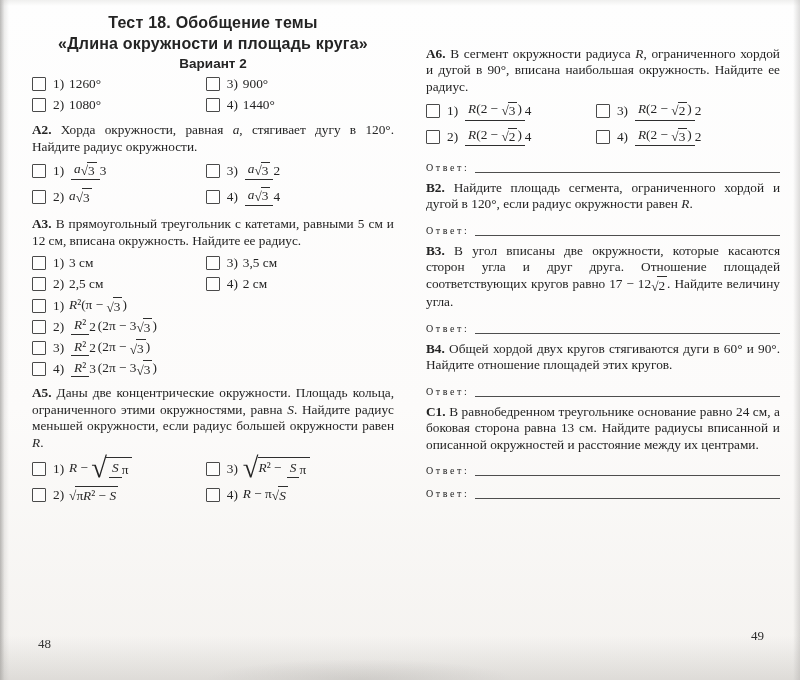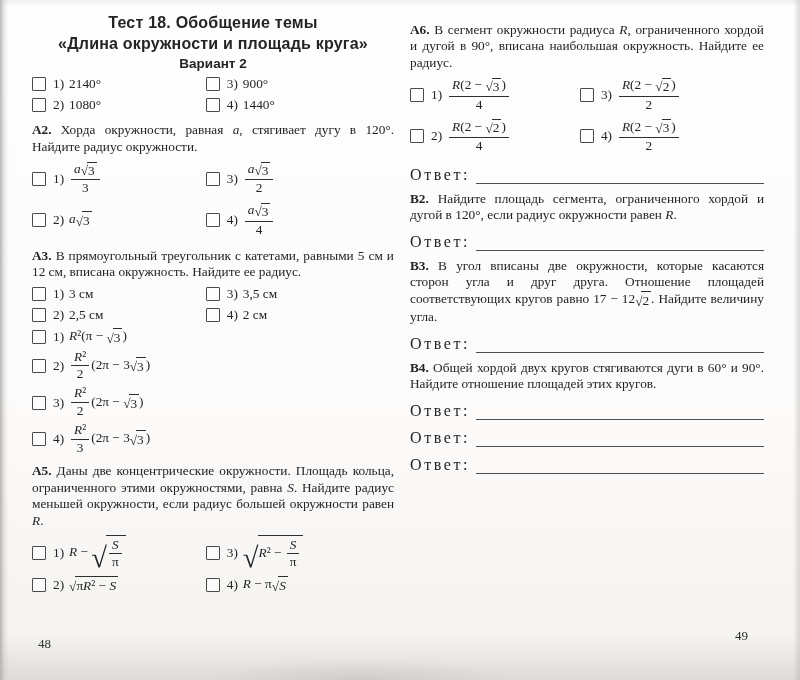--- a/index.html
+++ b/index.html
@@ -3,48 +3,48 @@
 <meta charset="utf-8">
 <style>
   html,body{margin:0;padding:0;background:#fff;}
   .sheet{
     position:relative;width:800px;height:680px;overflow:hidden;box-sizing:border-box;
     background:linear-gradient(180deg,#fefefe 0%,#fcfbfa 60%,#f4f2ef 100%);
     font-family:"Liberation Serif",serif;color:#242424;
   }
   .page{position:absolute;top:0;bottom:0;box-sizing:border-box;}
   .page.left{left:0;width:400px;padding:12px 6px 0 32px;}
-  .page.right{left:376px;width:400px;padding:15px 12px 0 34px;}
+  .page.right{left:392px;width:400px;padding:15px 12px 0 34px;margin-top:24px;}
 
   .t1,.t2{font-family:"Liberation Sans",sans-serif;font-weight:bold;font-size:16px;
           text-align:center;line-height:1.32;letter-spacing:.2px;}
   .variant{font-family:Liberation Sans, sans-serif;font-weight:bold;font-size:13.5px;
            text-align:center;margin-top:2px;}
 
   .qtext{font-size:13.3px;line-height:1.24;text-align:justify;margin:7px 0 3px;}
   .qlabel{font-weight:bold;}
   .opts{margin:2px 0 1px;}
   .opts.grid{display:grid;grid-template-columns:48% 52%;grid-template-rows:auto auto;grid-auto-flow:column;}
   .opt{display:flex;align-items:center;margin:2.5px 0;font-size:13.3px;}
   .cbx{width:12px;height:12px;border:1.4px solid #4a4a4a;background:rgba(255,255,255,.6);
        margin-right:7px;flex:none;border-radius:1px;}
   .onum{margin-right:5px;white-space:nowrap;}
 
   .mseq{display:inline;}
-  .frac{display:inline-flex;flex-direction:column;align-items:center;vertical-align:middle;
+  .frac{display:inline-flex;align-items:center;vertical-align:middle;
         margin:1px 2px;line-height:1.1;text-align:center;}
   .frac>.num{border-bottom:1px solid #2e2e2e;padding:0 3px 1px;}
   .frac>.den{padding-top:1px;}
   .sqrt{display:inline-flex;align-items:stretch;vertical-align:middle;}
   .rsign{display:flex;align-items:flex-end;line-height:1;padding-bottom:1px;}
   .sqrt.tall>.rsign{font-size:215%;line-height:.8;}
   .rad{border-top:1.2px solid #2e2e2e;padding:1px 2px 0 1px;margin-left:-1px;
        display:inline-flex;align-items:center;}
 
-  .answer{display:flex;align-items:flex-end;margin:9px 0 4px;font-size:16px;}
+  .answer{display:flex;align-items:flex-end;margin:9px 0 4px;font-size:10px;}
   .answer .lbl{letter-spacing:2.6px;margin-right:6px;white-space:nowrap;}
   .answer .line{flex:1;border-bottom:1.1px solid #4e4e4e;height:13px;}
 
   .pagenum{position:absolute;font-size:13px;color:#2b2b2b;}
   .pn-left{left:38px;bottom:28px;}
   .pn-right{right:28px;bottom:36px;}
 
   .edge{position:absolute;pointer-events:none;}
   .edge-left{left:0;top:0;bottom:0;width:9px;
     background:linear-gradient(to right,rgba(118,116,113,.5),rgba(170,168,165,.2) 50%,rgba(255,255,255,0));}
@@ -67,21 +67,21 @@
       <div class="t1">Тест 18. Обобщение темы</div>
       <div class="t2">«Длина окружности и площадь круга»</div>
       <div class="variant">Вариант 2</div>
     </div>
     <div id="leftQs">
         <div class="question">
           <div class="opts grid">
             <div class="opt">
               <span class="cbx"></span>
               <span class="onum">1)</span>
-              <span class="oval"><span class="mt">2140°</span></span>
+              <span class="oval"><span class="mt">1260°</span></span>
             </div>
             <div class="opt">
               <span class="cbx"></span>
               <span class="onum">2)</span>
               <span class="oval"><span class="mt">1080°</span></span>
             </div>
             <div class="opt">
               <span class="cbx"></span>
               <span class="onum">3)</span>
               <span class="oval"><span class="mt">900°</span></span>
@@ -365,20 +365,21 @@
           </div>
         </div>
         <div class="question">
           <p class="qtext"><b class="qlabel">В4.</b> <span class="mt">Общей хордой двух кругов стягиваются дуги в 60° и 90°. Найдите отношение площадей этих кругов.</span></p>
           <div class="answer">
             <span class="lbl">Ответ:</span>
             <span class="line"></span>
           </div>
         </div>
         <div class="question">
+          <p class="qtext"><b class="qlabel">С1.</b> <span class="mt">В равнобедренном треугольнике основание равно 24 см, а боковая сторона равна 13 см. Найдите радиусы вписанной и описанной окружностей и расстояние между их центрами.</span></p>
           <div class="answer">
             <span class="lbl">Ответ:</span>
             <span class="line"></span>
           </div>
         </div>
         <div class="question">
           <div class="answer">
             <span class="lbl">Ответ:</span>
             <span class="line"></span>
           </div>

